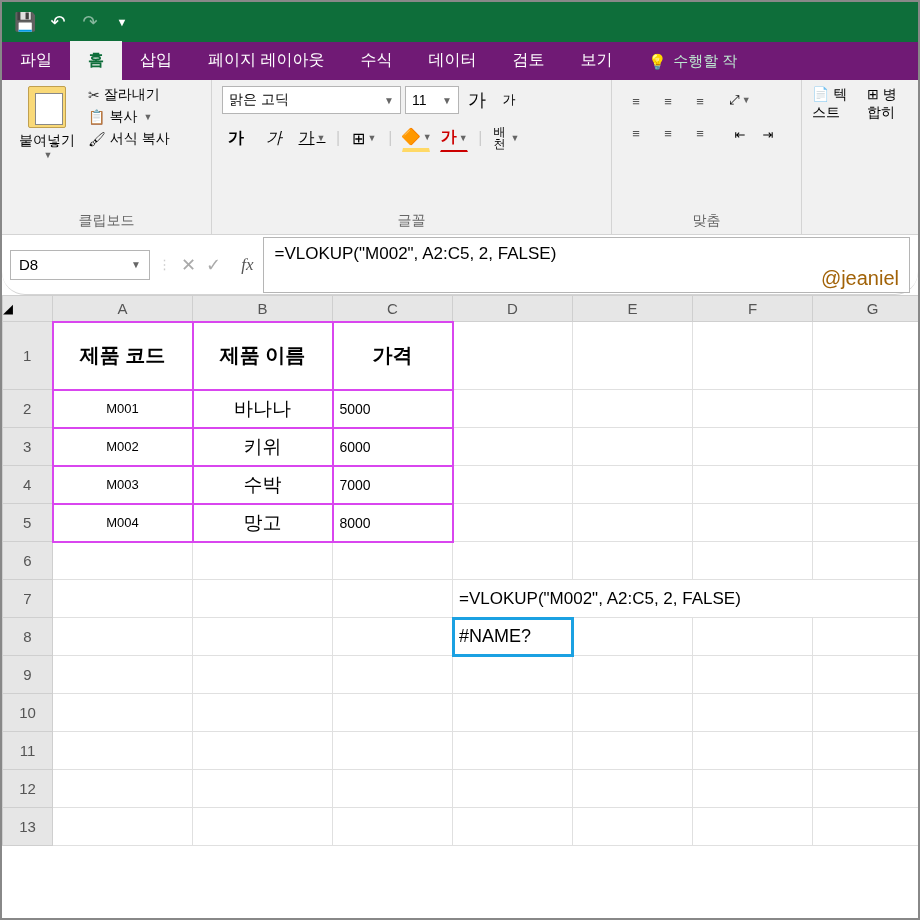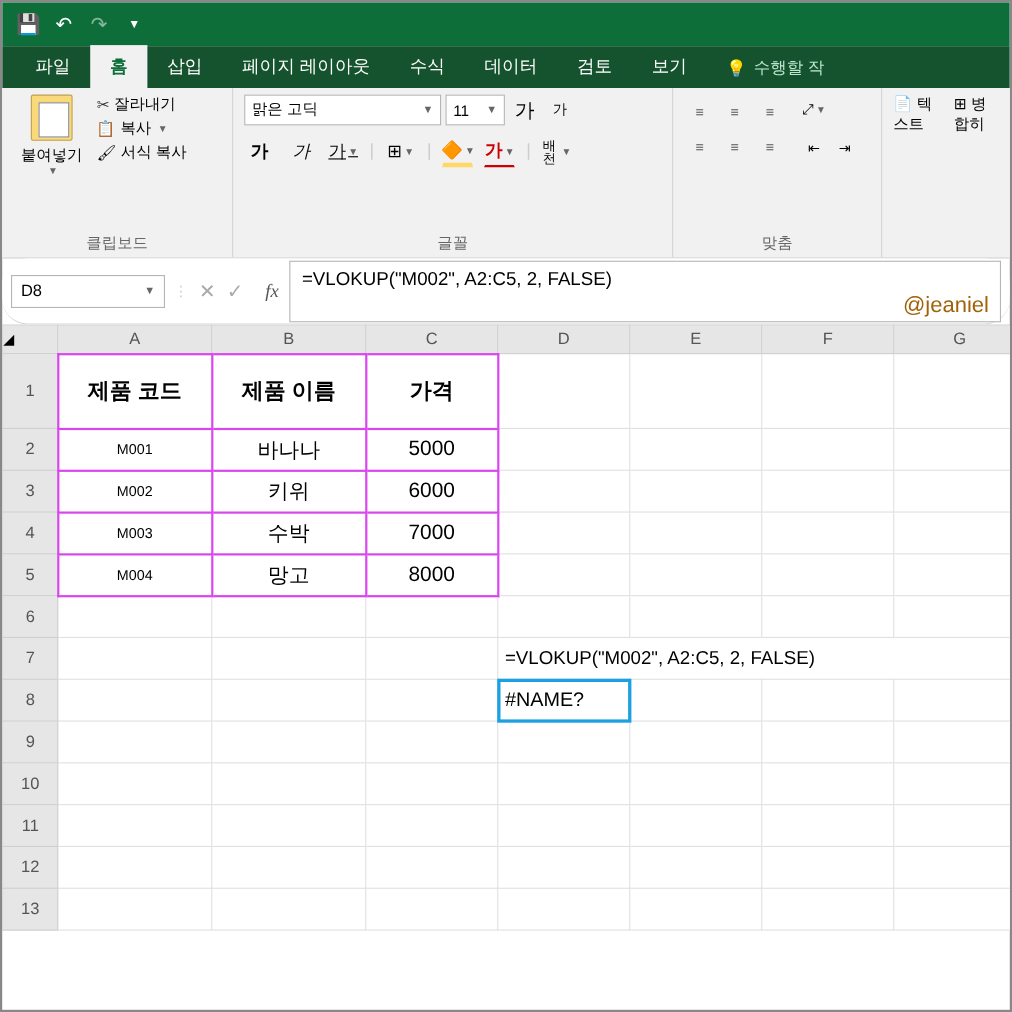--- a/index.html
+++ b/index.html
@@ -1,19 +1,19 @@
 <!DOCTYPE html>
 <html><head>
 <meta charset="utf-8">
 <style>
 * { box-sizing: border-box; margin: 0; padding: 0; }
 body { font-family: "Malgun Gothic", sans-serif; font-size: 13px; background: #fff; width: 920px; height: 920px; overflow: hidden; border: 2px solid #888; }
 .titlebar { background: #0e6e3a; height: 40px; display: flex; align-items: center; padding: 0 8px; }
 .titlebar .tb-btn { color: #fff; width: 32px; height: 32px; display: flex; align-items: center; justify-content: center; font-size: 18px; }
-.tabs { background: #14532d; display: flex; align-items: flex-end; height: 38px; padding-left: 12px; }
+.tabs { background: #701a75; display: flex; align-items: flex-end; height: 38px; }
 .tab { color: #fff; padding: 9px 18px; font-size: 16px; cursor: pointer; }
 .tab.active { background: #f1f1f1; color: #0e6e3a; font-weight: bold; }
 .tab.tell { color: #bce5cf; font-size: 15px; display: flex; align-items: center; gap: 6px; }
 .ribbon { background: #f1f1f1; border-bottom: 1px solid #d4d4d4; height: 155px; display: flex; }
 .group { border-right: 1px solid #d4d4d4; padding: 6px 10px 2px 10px; display: flex; flex-direction: column; justify-content: space-between; }
 .group-label { text-align: center; color: #666; font-size: 14px; padding: 4px 0 2px 0; }
 .clip-top { display: flex; gap: 6px; }
 .paste-big { display: flex; flex-direction: column; align-items: center; width: 70px; }
 .paste-icon { width: 38px; height: 42px; background: #f9d978; border: 1px solid #c0a050; position: relative; border-radius: 2px; }
 .paste-icon::after { content: ""; position: absolute; top: 6px; left: 6px; width: 26px; height: 30px; background: #fff; border: 1px solid #888; }
@@ -39,21 +39,21 @@
 .grid-wrap { position: relative; }
 table.sheet { border-collapse: collapse; width: 100%; table-layout: fixed; }
 .col-hdr, .row-hdr { background: #e6e6e6; border: 1px solid #cfcfcf; text-align: center; color: #555; font-size: 15px; }
 .col-hdr { height: 26px; }
 .row-hdr { width: 50px; }
 td.cell { border: 1px solid #e0e0e0; height: 38px; padding: 0 6px; font-size: 18px; background: #fff; vertical-align: middle; }
 td.tbl { border: 2px solid #d946ef; }
 td.tbl.hdr { font-weight: bold; text-align: center; font-size: 20px; height: 68px; }
 td.tbl.code { text-align: center; font-size: 13px; }
 td.tbl.name { text-align: center; font-size: 19px; }
-td.tbl.price { text-align: center; font-size: 19px; }
+td.tbl.price { text-align: left; font-size: 14px; }
 .sel-cell { outline: 3px solid #1ba1e2; outline-offset: -2px; }
 .corner { background: #e6e6e6; border: 1px solid #cfcfcf; }
 .dd { font-size: 9px; color: #666; margin-left: 2px; }
 .scissors { color: #333; }
 </style>
 </head>
 <body>
 
 <div class="titlebar">
   <div class="tb-btn">💾</div>

